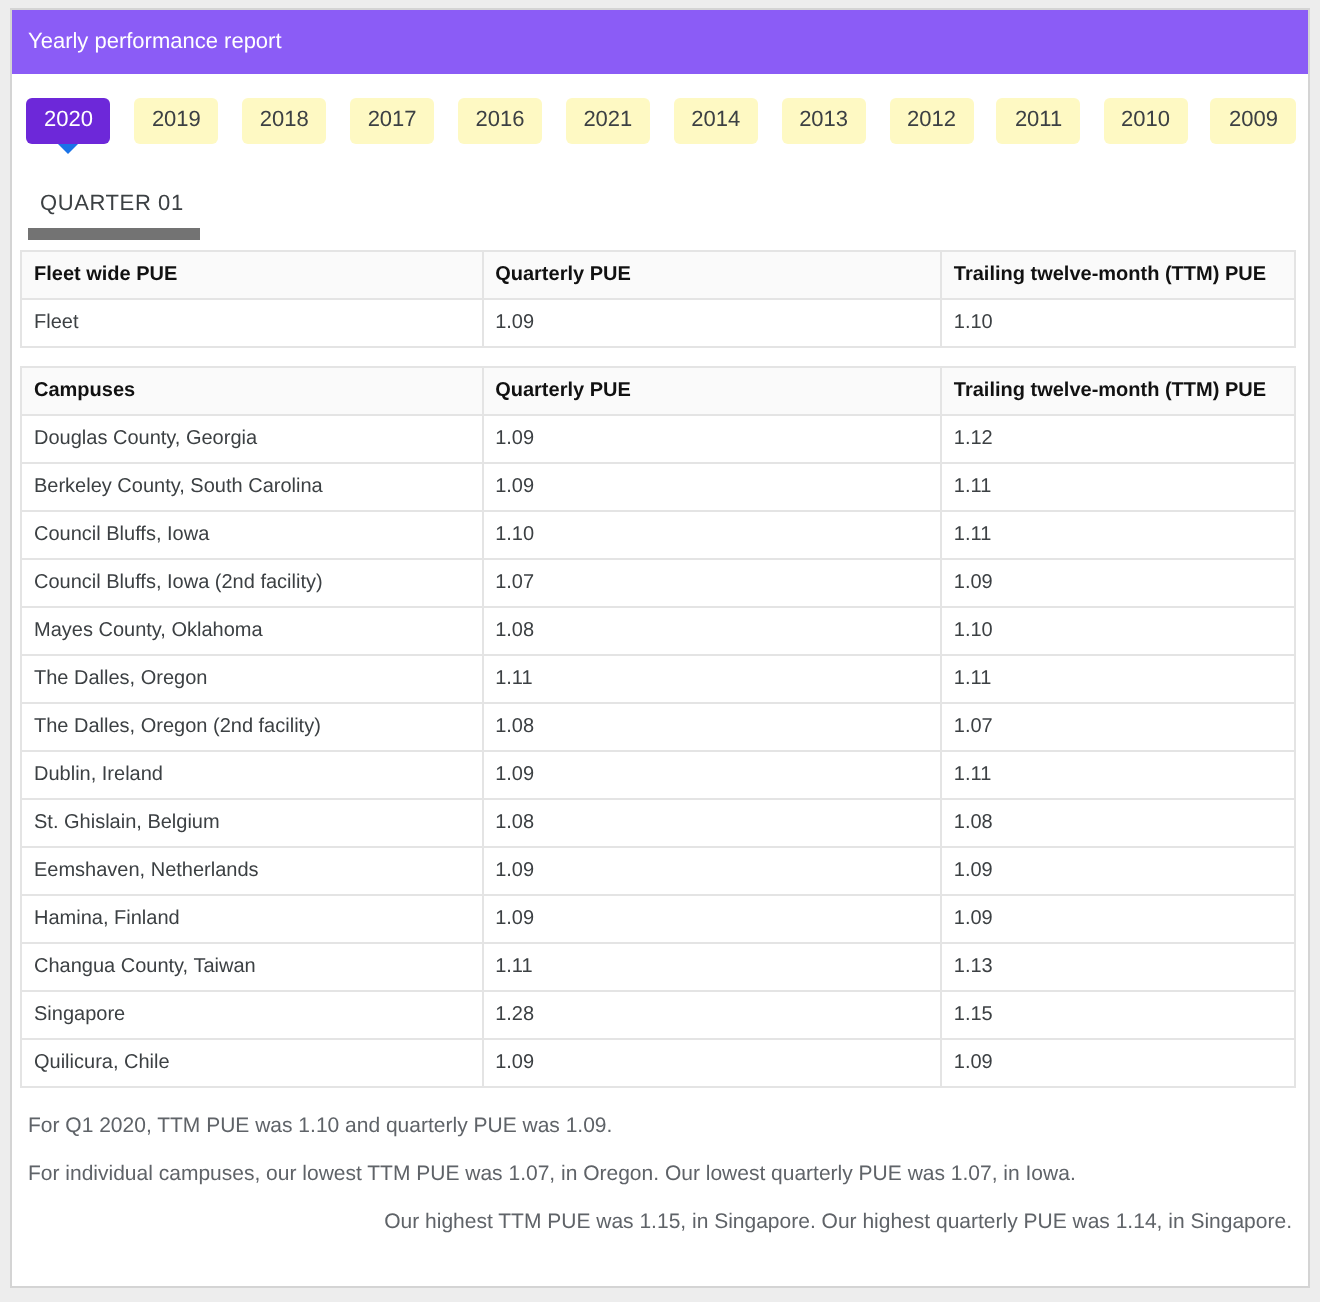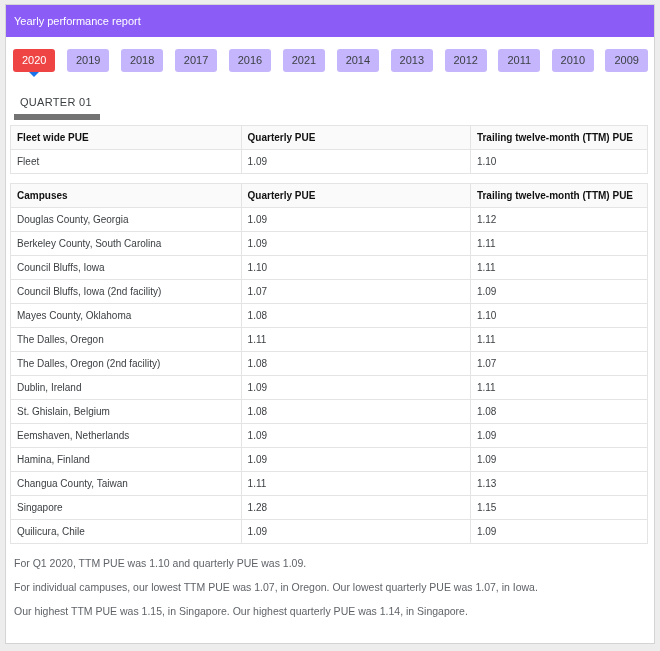--- a/index.html
+++ b/index.html
@@ -19,26 +19,26 @@
   }
   .titlebar {
     height:32px; background:#8b5cf6;
     color:#ffffff; font-size:11px; line-height:32px;
     padding-left:8px;
   }
   
   .tabs { padding:12px 8px 0 7px; white-space:nowrap; }
   .tab {
     display:inline-block; position:relative;
-    background:#c4b5fd; color:#3c4043;
+    background:#fef9c3; color:#3c4043;
     font-size:11px; line-height:13px;
     padding:5px 9px; margin-right:7px;
     border-radius:3px; cursor:pointer;
   }
-  .tab.active { background:#ef4444; color:#ffffff; }
+  .tab.active { background:#6d28d9; color:#ffffff; }
   .tab.active::after {
     content:""; position:absolute; top:100%; left:50%;
     margin-left:-5px;
     border:5px solid transparent; border-top-color:#1a73e8;
   }
   
   .quarter-row { margin-top:20px; }
   .quarter-tab {
     display:inline-block; margin-left:8px;
     padding:0 8px 6px 6px;
@@ -66,21 +66,21 @@
   .col-name { width:36.2%; }
   .col-q    { width:36%; }
   .col-ttm  { width:27.8%; }
   
   .summary { padding:13px 8px 0 8px; }
   .summary p {
     margin:0 0 11px 0;
     font-size:10.5px; line-height:13px;
     color:#5f6368;
   }
-  .summary p:last-child { margin-bottom:0; }
+  .summary p:last-child { margin-bottom:0;text-align:right; }
 </style>
 </head>
 <body>
 
 <div class="card">
 
   <div class="titlebar">
     <span>Yearly performance report</span>
   </div>
 

